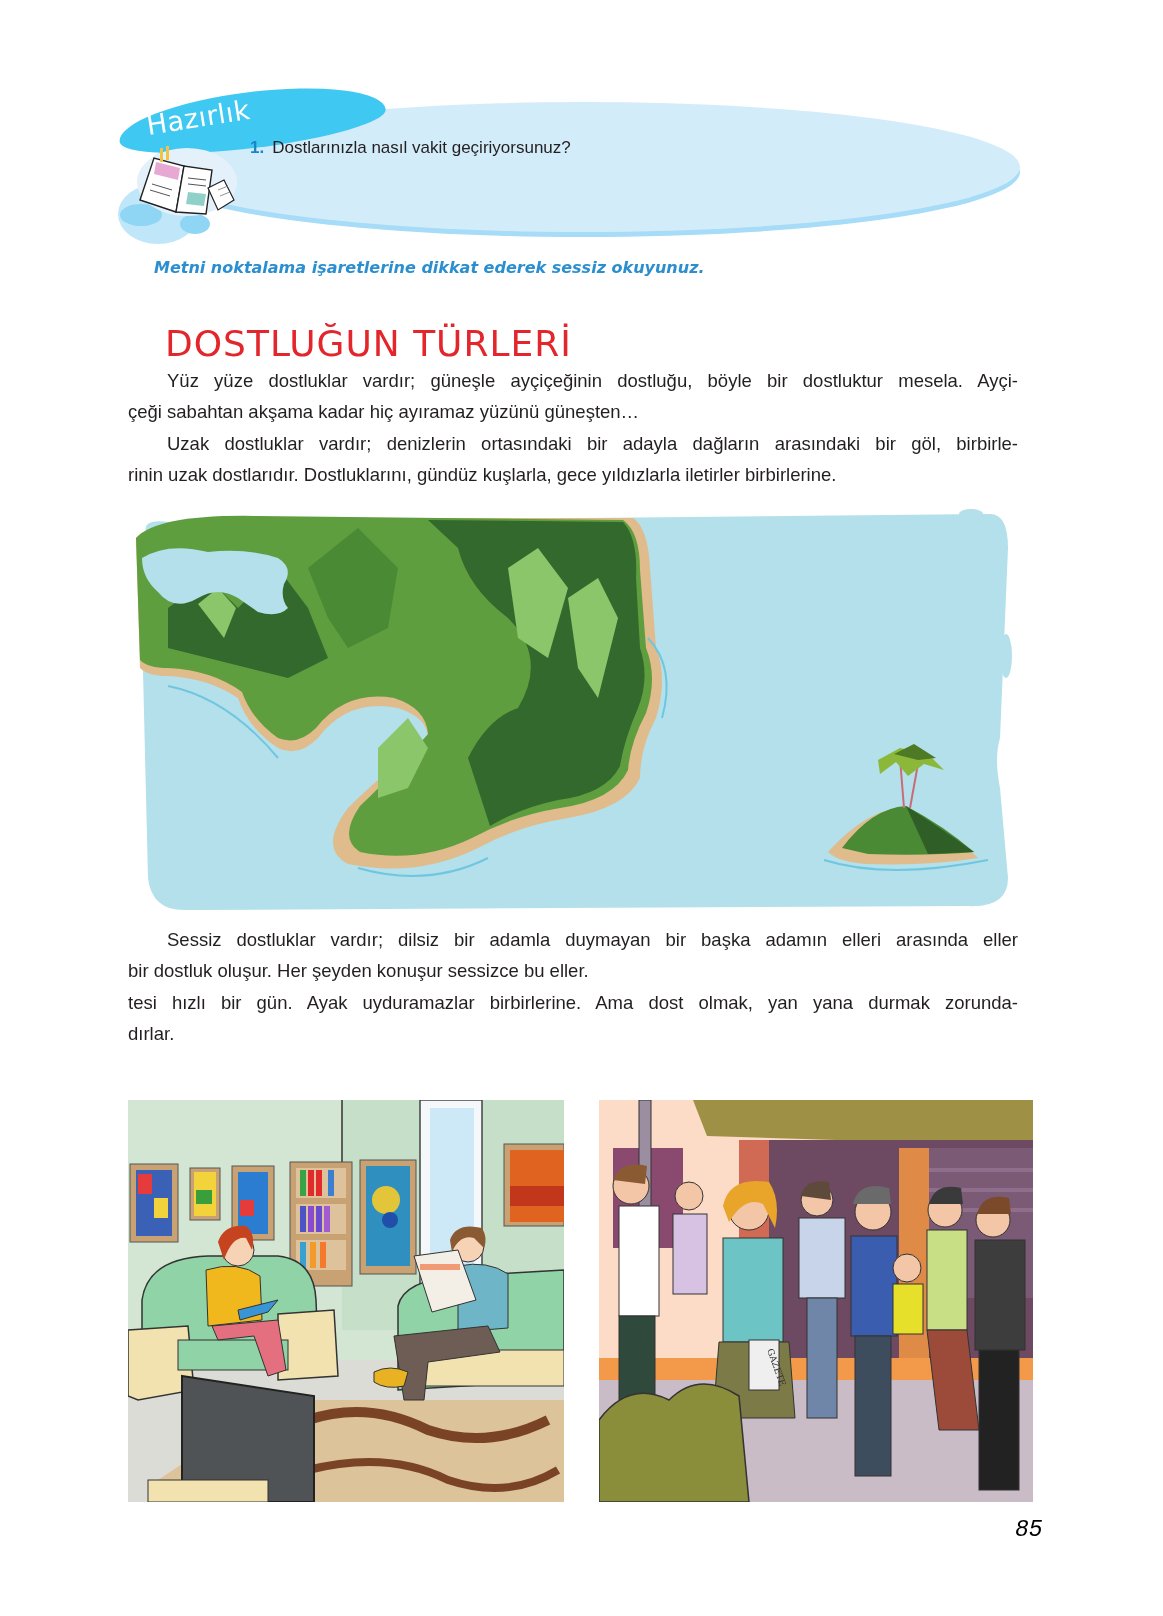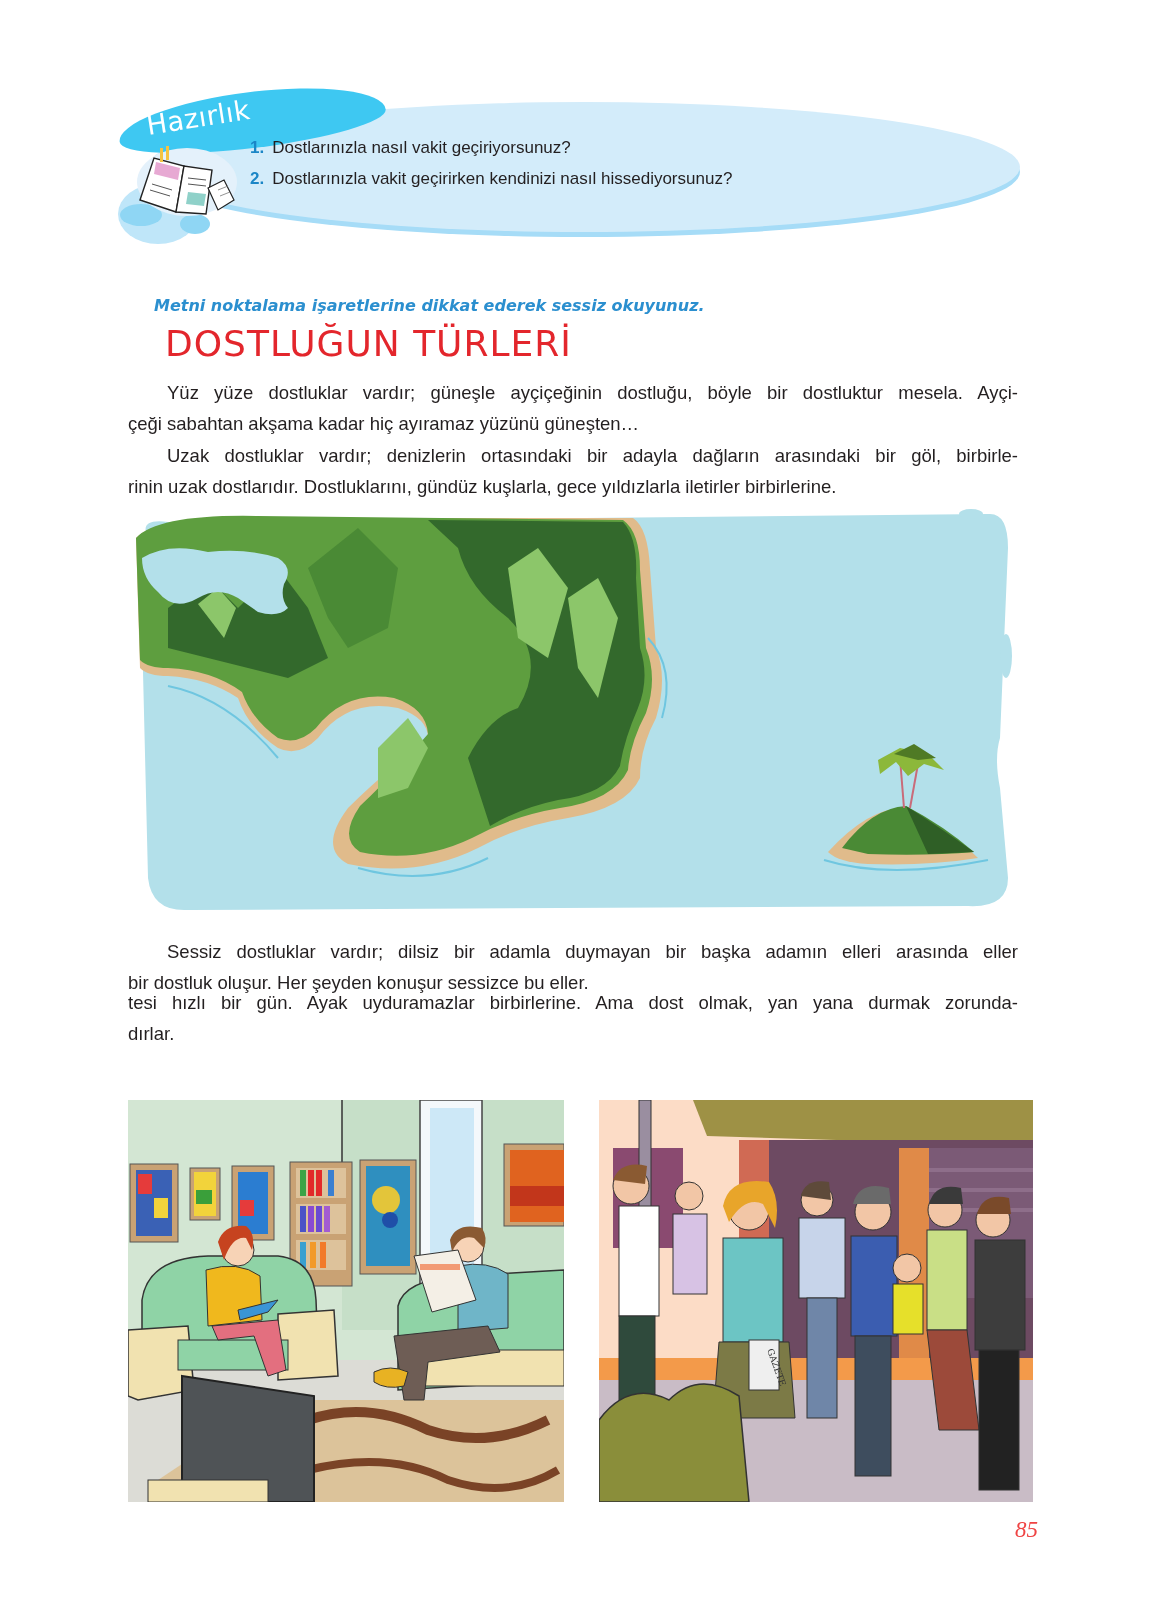--- a/index.html
+++ b/index.html
@@ -29,47 +29,46 @@
   .book-icon { position: absolute; left: 14px; top: 48px; width: 108px; height: 80px; }
   .q-list { position: absolute; left: 132px; top: 40px; list-style: none; }
   .q-item { font-size: 17px; line-height: 31px; height: 31px; white-space: nowrap; color: #231f20; }
   .q-num { color: #1b86c6; font-weight: bold; margin-right: 8px; }
 
   
   .instruction {
     position: absolute; left: 154px; top: 258px;
     font-family: "DejaVu Sans", sans-serif; font-size: 16px; font-weight: bold; font-style: italic;
     color: #2b8fcf;
-    margin-top: 38px;
   }
 
   
   .story-title {
     position: absolute; left: 165px; top: 323px;
     font-family: "DejaVu Sans", sans-serif; font-size: 36px; font-weight: normal;
     color: #e3262c; letter-spacing: 1px;
   }
 
   
   .para { position: absolute; left: 128px; width: 890px; font-size: 18.5px; line-height: 31px; text-align: justify; color: #231f20; }
   .para .ln { display: block; white-space: nowrap; text-align: justify; text-align-last: justify; }
-  .para .ln.first { padding-left: 39px; margin-top: 12px; }
+  .para .ln.first { padding-left: 39px; }
   .para .ln.last { text-align-last: left; }
 
   
   .landscape { position: absolute; left: 128px; top: 508px; width: 898px; height: 404px; }
 
   
   .scene { position: absolute; top: 1100px; height: 402px; overflow: hidden; }
   .scene-left { left: 128px; width: 436px; background: #d3e6d3; }
   .scene-right { left: 599px; width: 434px; background: #fcdcc6; }
 
   .page-number {
     position: absolute; left: 1015px; top: 1517px;
-    font-family: Liberation Serif, serif; font-size: 23px; font-style: italic; color: #ef4444;
+    font-family: Liberation Mono, monospace; font-size: 23px; font-style: italic; color: #000000;
   }
 </style>
 </head>
 <body>
 
 <div class="prep">
   <div class="prep-ellipse"></div>
   <div class="prep-blob1"></div>
   <div class="prep-blob2"></div>
   <div class="prep-blob3"></div>
@@ -89,23 +88,20 @@
     <path d="M76 48 L92 40 L102 60 L86 70 Z" fill="#fff" stroke="#222" stroke-width="1.2"></path>
     <line x1="86" y1="50" x2="96" y2="46" stroke="#777" stroke-width="0.8"></line>
     <line x1="88" y1="56" x2="98" y2="52" stroke="#777" stroke-width="0.8"></line>
     <rect x="28" y="8" width="3" height="14" fill="#f3c443"></rect>
     <rect x="34" y="6" width="3" height="14" fill="#f3c443"></rect>
   </svg>
 
   <ol class="q-list">
     <li class="q-item">
       <span class="q-num">1.</span><span>Dostlarınızla nasıl vakit geçiriyorsunuz?</span>
-    </li>
-    <li class="q-item">
-      <span class="q-num">2.</span><span>Dostlarınızla vakit geçirirken kendinizi nasıl hissediyorsunuz?</span>
     </li>
   </ol>
 </div>
 
 <div class="instruction">Metni noktalama işaretlerine dikkat ederek sessiz okuyunuz.</div>
 
 <h1 class="story-title">DOSTLUĞUN TÜRLERİ</h1>
 
 <p class="para" style="top:365px">
   <span class="ln first">Yüz yüze dostluklar vardır; güneşle ayçiçeğinin dostluğu, böyle bir dostluktur mesela. Ayçi-</span>

